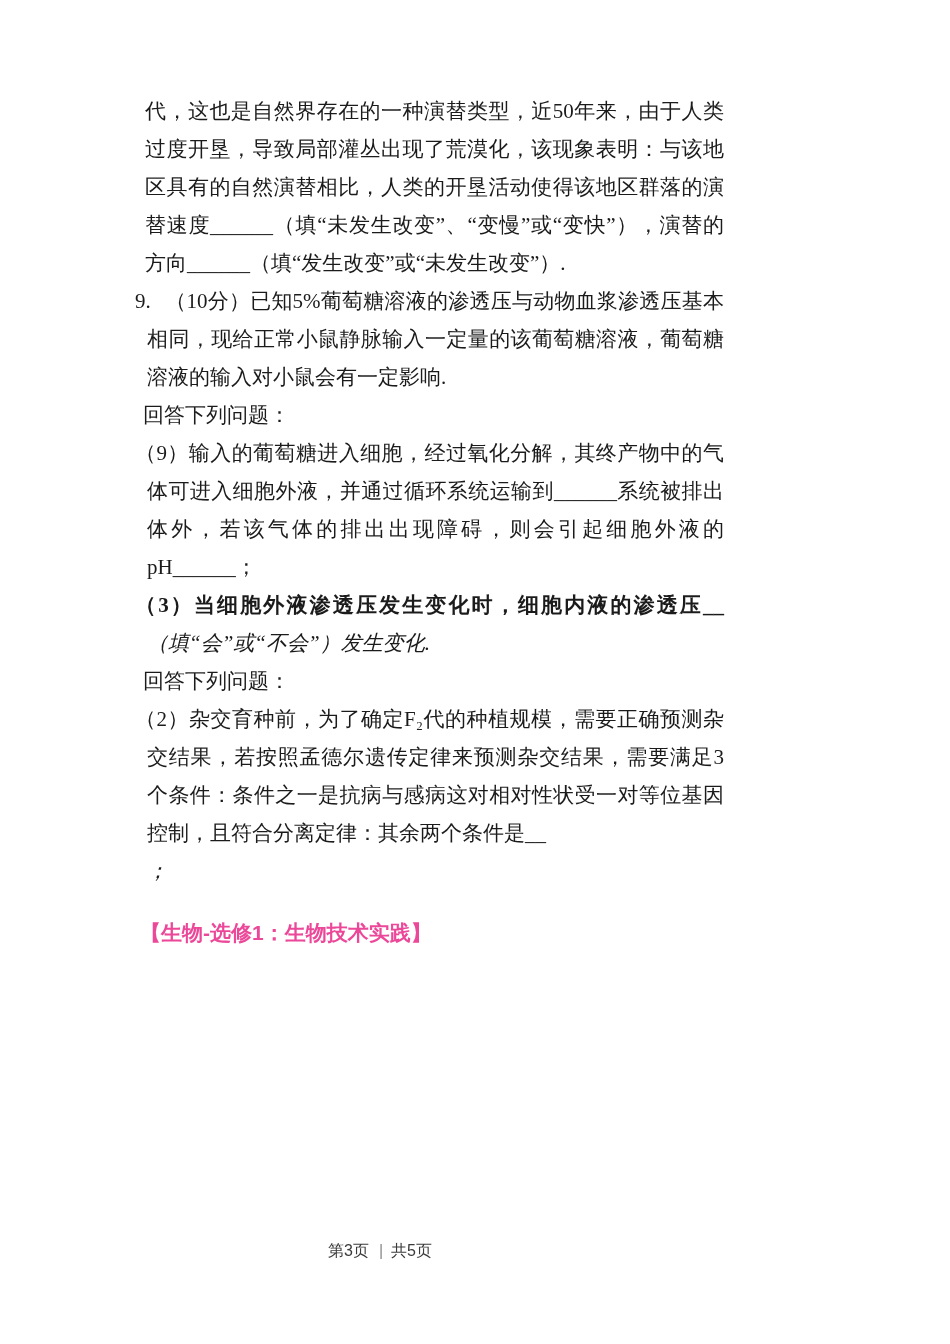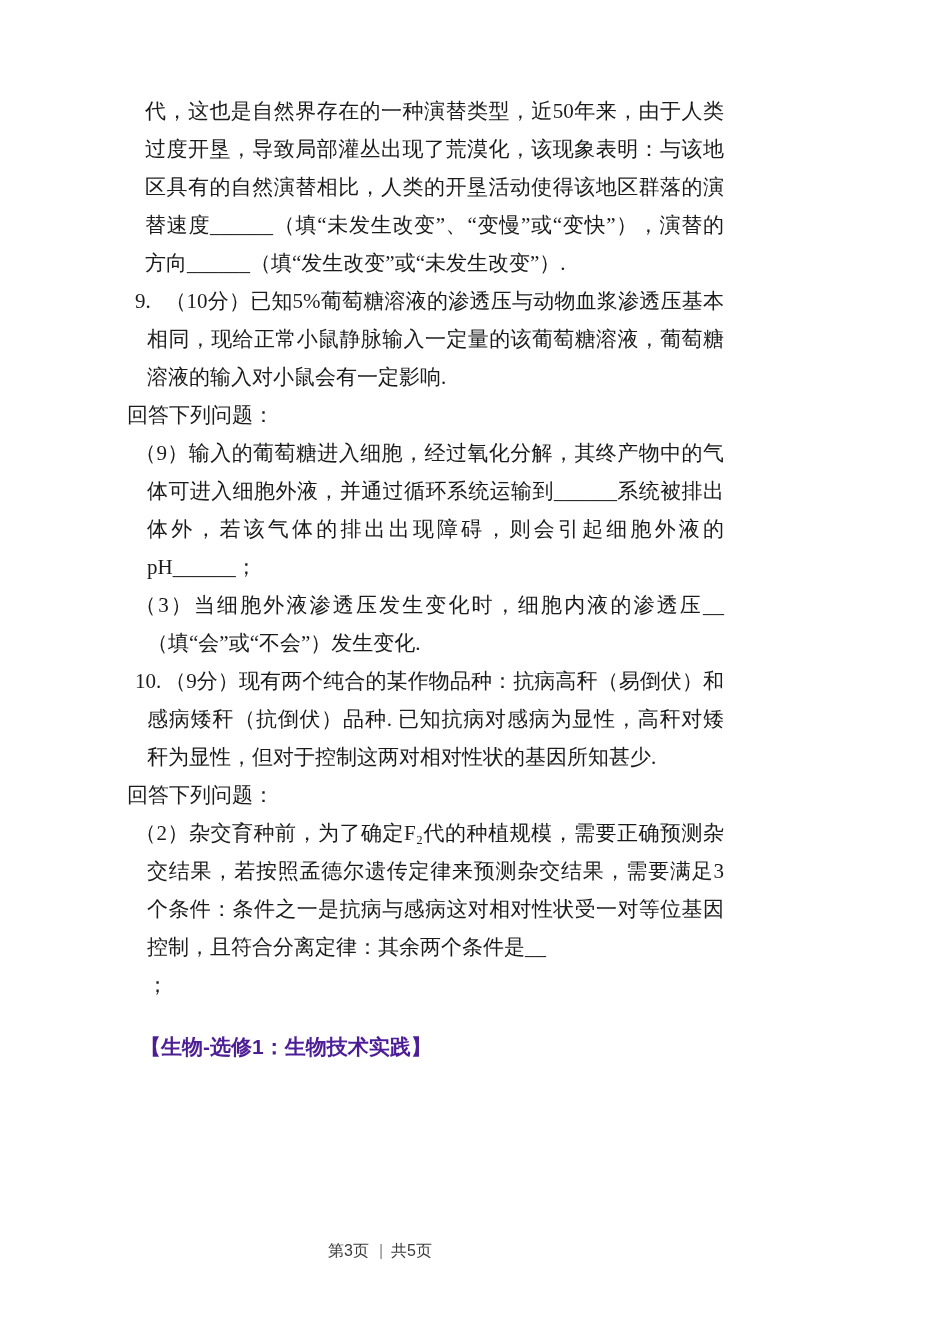--- a/index.html
+++ b/index.html
@@ -19,36 +19,37 @@
     width: 826px;
     padding: 92px 102px 0 100px;
     font-size: 21px;
     line-height: 38px;
     text-align: justify;
   }
   .para { margin: 0; }
   .q8tail { margin-left: 45px; }
   .qhead, .sub { margin-left: 47px; text-indent: -12px; }
   .qnum { display: inline-block; min-width: 30px; text-indent: 0; }
-  .prompt { margin-left: 27px; text-align: left; }
+  .prompt { margin-left: 43px; text-align: left; }
   .spread {
     margin-left: 47px;
     text-indent: -12px;
     text-align: justify;
     text-align-last: justify;
+    font-weight: bold;
   }
-  .cont, .tail { margin-left: 47px; text-align: left; }
+  .cont, .tail { margin-left: 47px; text-align: left; font-style: italic; }
   .section-heading {
     margin: 26px 0 0 40px;
     font-family: "Liberation Sans", "DejaVu Sans", sans-serif;
     font-weight: bold;
     font-size: 21px;
     line-height: 34px;
     text-align: left;
-    color: #4c1d95;
+    color: #ec4899;
   }
   .footer {
     position: absolute;
     top: 1240px; left: 0;
     width: 760px;
     text-align: center;
     font-family: "Liberation Sans", "DejaVu Sans", sans-serif;
     font-size: 16px;
     line-height: 22px;
     color: #3a3a3a;
@@ -66,21 +67,20 @@
 
   <p class="para prompt">回答下列问题：</p>
 
   <p class="para sub">（9）输入的葡萄糖进入细胞，经过氧化分解，其终产物中的气体可进入细胞外液，并通过循环系统运输到______系统被排出体外，若该气体的排出出现障碍，则会引起细胞外液的pH______；</p>
 
 
   <p class="para spread">（3）当细胞外液渗透压发生变化时，细胞内液的渗透压__</p>
 
   <p class="para cont">（填“会”或“不会”）发生变化.</p>
 
-  <p class="para qhead"><span class="qnum">10.</span><span>（9分）现有两个纯合的某作物品种：抗病高秆（易倒伏）和感病矮秆（抗倒伏）品种. 已知抗病对感病为显性，高秆对矮秆为显性，但对于控制这两对相对性状的基因所知甚少.</span></p>
 
   <p class="para prompt">回答下列问题：</p>
 
 
   <p class="para sub">（2）杂交育种前，为了确定F₂代的种植规模，需要正确预测杂交结果，若按照孟德尔遗传定律来预测杂交结果，需要满足3个条件：条件之一是抗病与感病这对相对性状受一对等位基因控制，且符合分离定律：其余两个条件是__</p>
 
   <p class="para tail">；</p>
 
 
   <h2 class="section-heading">【生物-选修1：生物技术实践】</h2>

